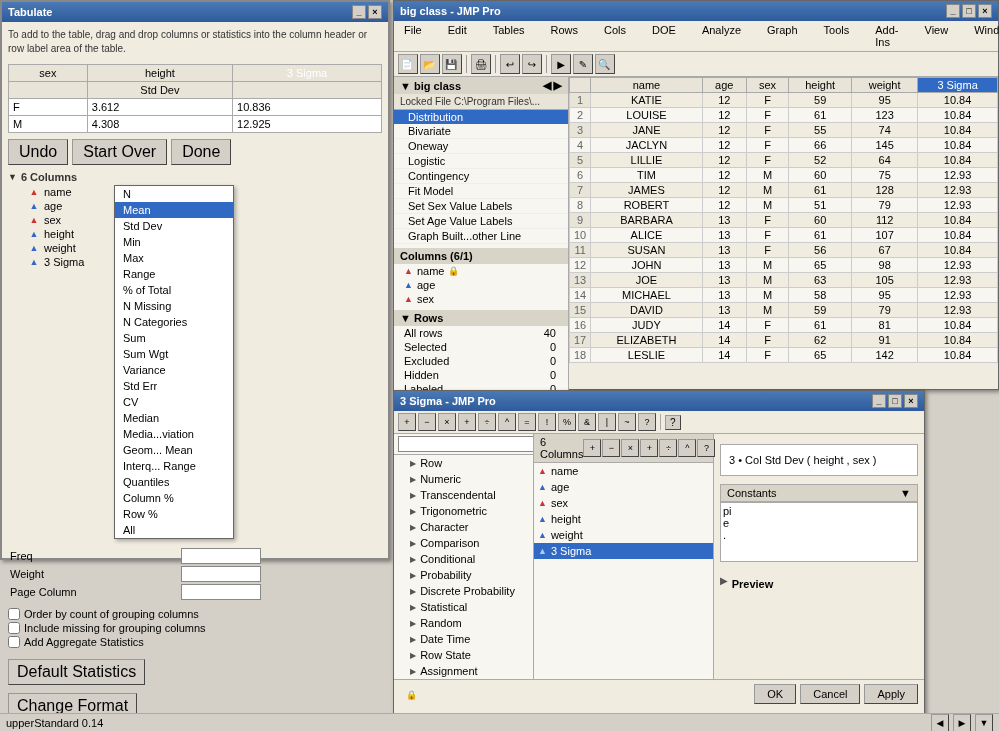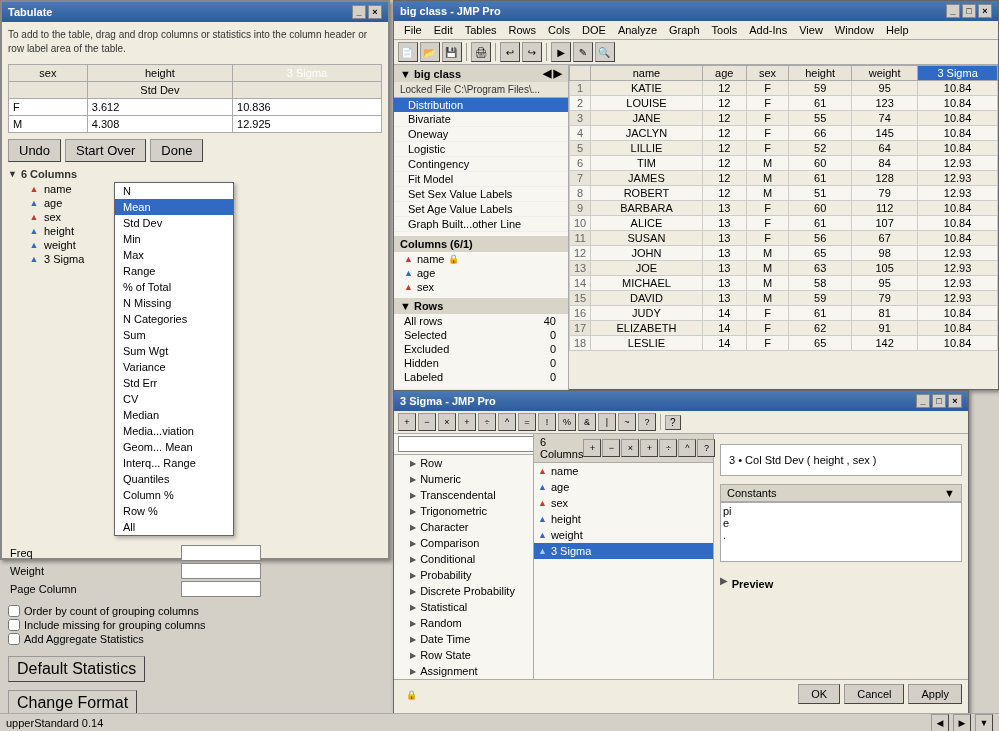--- a/index.html
+++ b/index.html
@@ -29,21 +29,21 @@
       border: 1px solid #888;
       font-size: 9px;
       display: flex; align-items: center; justify-content: center;
       cursor: pointer; color: #000;
     }
     .menu-bar {
       background: #f0ece0;
       border-bottom: 1px solid #aaa;
       display: flex;
       padding: 1px 4px;
-      gap: 0;
+      gap: 14px;
     }
     .menu-item {
       padding: 2px 6px;
       cursor: pointer;
       color: #000;
     }
 
     
     .toolbar {
       background: #f0ece0;
@@ -124,21 +124,21 @@
     .fw-table td { padding: 1px 2px; }
     .fw-input { width: 80px; height: 16px; border: 1px solid #888; background: white; }
 
     
     .btn-row { display: flex; gap: 4px; margin: 4px 0; }
     .btn {
       padding: 3px 10px;
       border: 1px outset #999;
       background: #d4d0c8;
       cursor: pointer;
-      font-size: 13px;
+      font-size: 16px;
     }
 
     
     .stat-dropdown {
       position: absolute;
       left: 162px; top: 180px;
       width: 120px;
       background: white;
       border: 1px solid #666;
       z-index: 100;
@@ -646,21 +646,21 @@
       <td>52</td>
       <td>64</td>
       <td>10.84</td>
     </tr>
             <tr>
       <td class="row-num-col">6</td>
       <td>TIM</td>
       <td>12</td>
       <td>M</td>
       <td>60</td>
-      <td>84</td>
+      <td>75</td>
       <td>12.93</td>
     </tr>
             <tr>
       <td class="row-num-col">7</td>
       <td>JAMES</td>
       <td>12</td>
       <td>M</td>
       <td>61</td>
       <td>128</td>
       <td>12.93</td>
@@ -763,21 +763,21 @@
       <td>65</td>
       <td>142</td>
       <td>10.84</td>
     </tr>
           </tbody>
       </table>
     </div>
   </div>
 </div>
 
-<div class="window sigma-window" style="left:393px;top:390px;width:576px;height:341px;">
+<div class="window sigma-window" style="left:393px;top:390px;width:532px;height:341px;">
   <div class="title-bar">
     <span>3 Sigma - JMP Pro</span>
     <div class="title-bar-buttons">
       <div class="tb-btn">_</div>
       <div class="tb-btn">□</div>
       <div class="tb-btn">×</div>
     </div>
   </div>
 
   <div class="sigma-toolbar">

